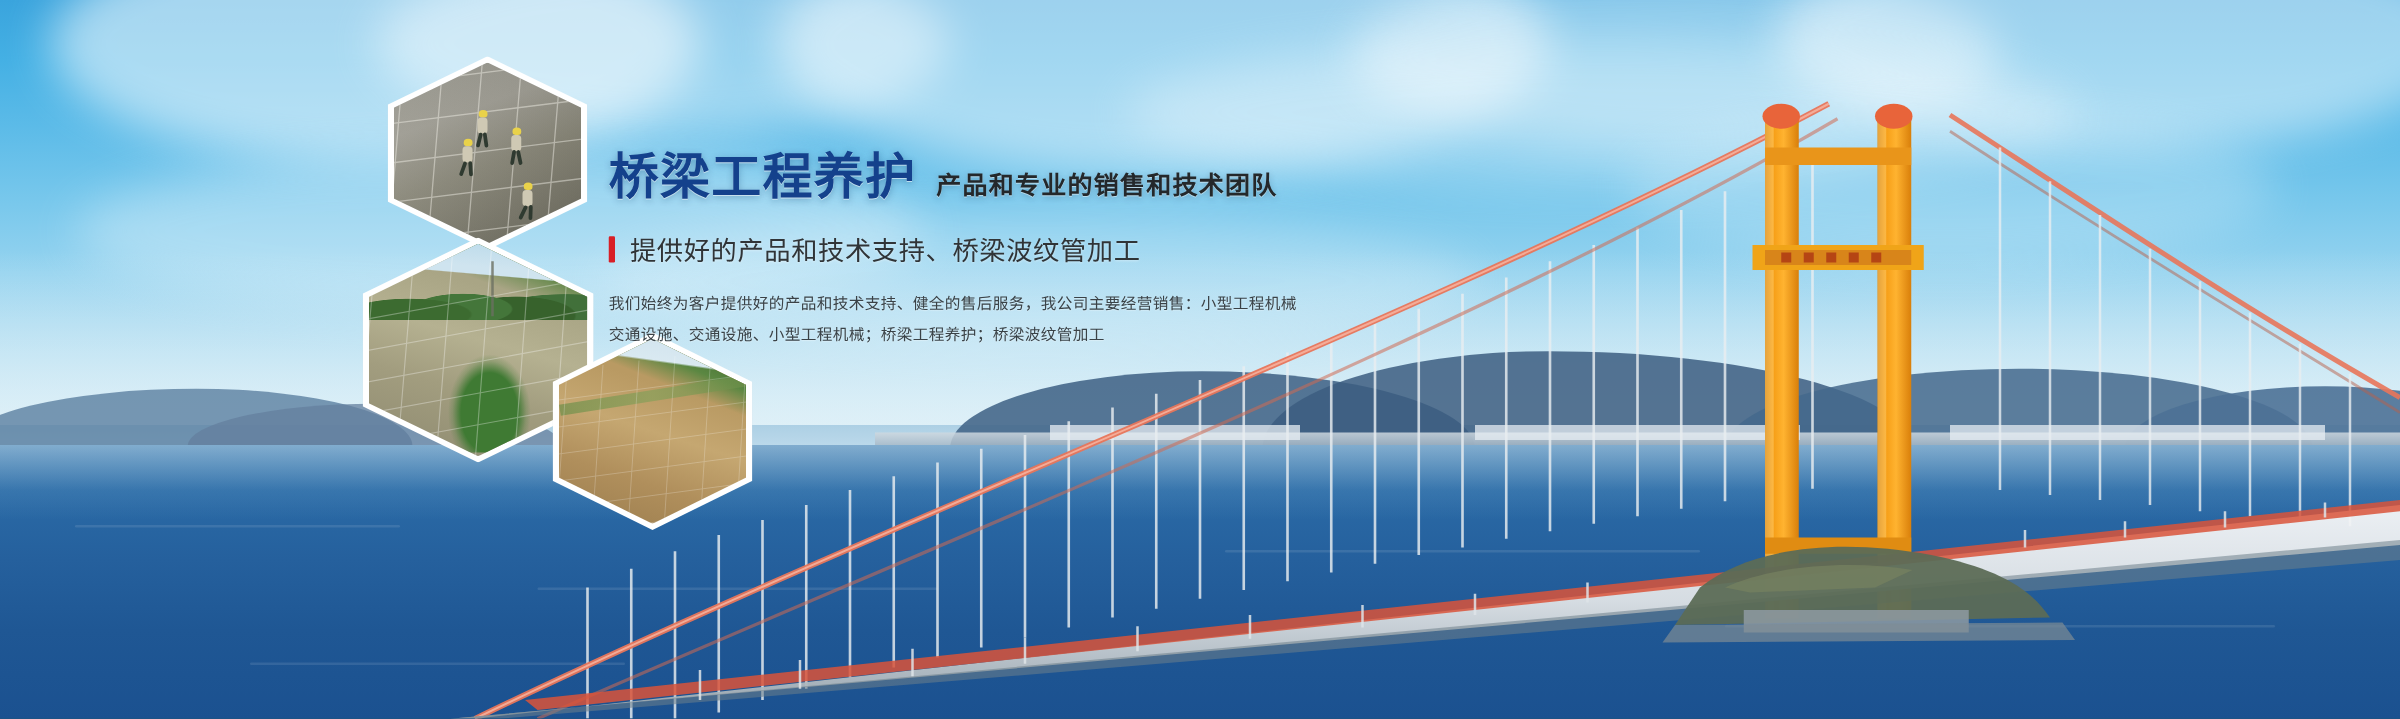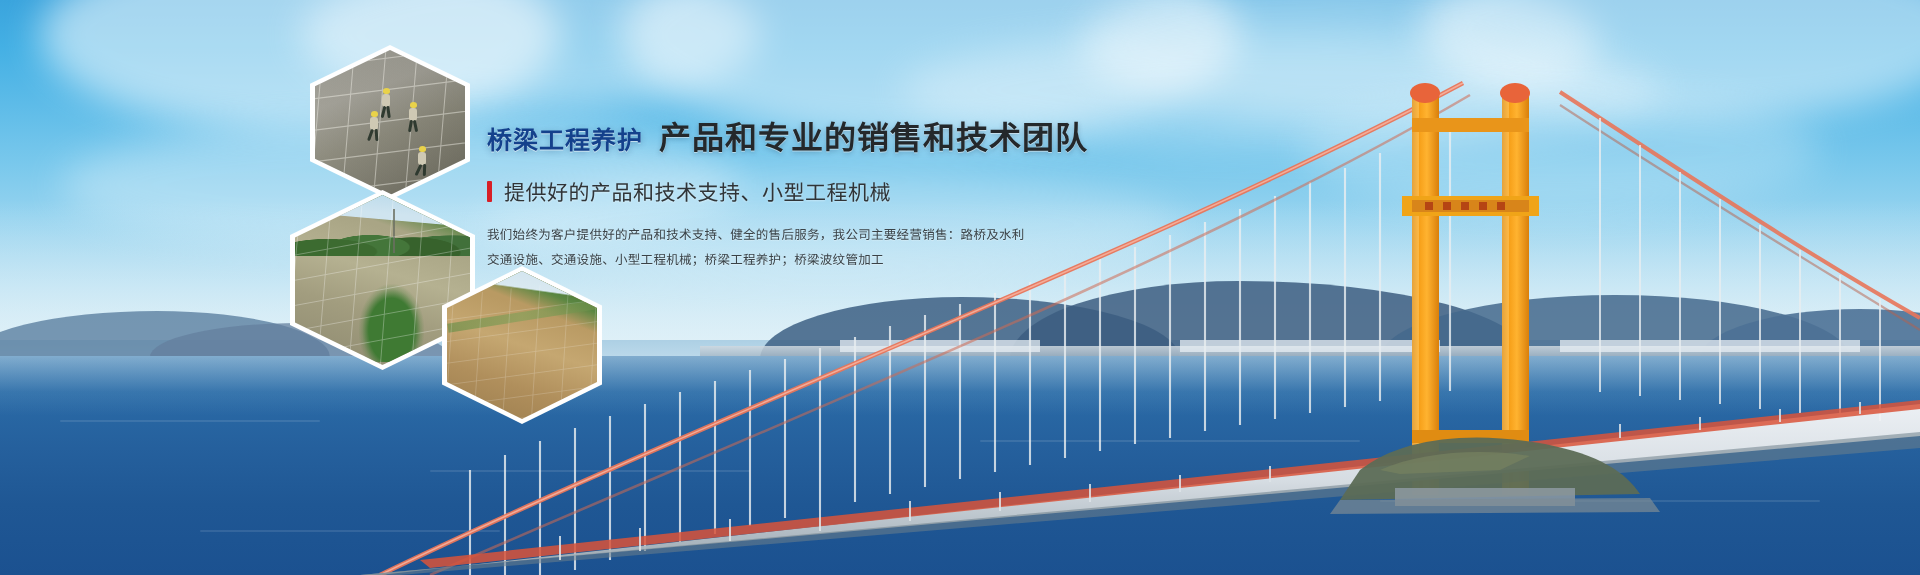--- a/index.html
+++ b/index.html
@@ -126,25 +126,25 @@
   }
   .hexmesh{position:absolute;inset:-10%;opacity:.45;}
 
   
   .copy{position:absolute;left:487px;top:122px;width:620px;}
   .headline{
     display:flex;align-items:baseline;gap:16px;white-space:nowrap;
     line-height:1;margin:0 0 22px 0;
   }
   .h-main{
-    font-size:25px;font-weight:700;color:#14418c;letter-spacing:1px;
+    font-size:40px;font-weight:700;color:#14418c;letter-spacing:1px;
     text-shadow:0 1px 0 rgba(255,255,255,.55),0 2px 6px rgba(10,50,95,.30);
   }
   .h-sub{
-    font-size:32px;font-weight:700;color:#24282b;letter-spacing:1px;
+    font-size:20px;font-weight:700;color:#24282b;letter-spacing:1px;
     text-shadow:0 1px 0 rgba(255,255,255,.45),0 2px 5px rgba(10,40,70,.25);
   }
   .subline{display:flex;align-items:center;gap:12px;margin:0 0 20px 0;}
   .redbar{width:5px;height:21px;background:#d81f26;flex:none;border-radius:1px;}
   .subtext{
     font-size:21px;color:#303437;letter-spacing:.5px;white-space:nowrap;
     text-shadow:0 1px 2px rgba(255,255,255,.40);
   }
   .body p{
     margin:0 0 6px 0;font-size:12.5px;color:#3a4247;line-height:1.55;letter-spacing:.3px;
@@ -385,23 +385,23 @@
 
   <div class="copy">
 
     <div class="headline">
       <span class="h-main">桥梁工程养护</span>
       <span class="h-sub">产品和专业的销售和技术团队</span>
     </div>
 
     <div class="subline">
       <span class="redbar"></span>
-      <span class="subtext">提供好的产品和技术支持、小型工程机械</span>
+      <span class="subtext">提供好的产品和技术支持、桥梁波纹管加工</span>
     </div>
 
     <div class="body">
-      <p>我们始终为客户提供好的产品和技术支持、健全的售后服务，我公司主要经营销售：路桥及水利</p>
+      <p>我们始终为客户提供好的产品和技术支持、健全的售后服务，我公司主要经营销售：小型工程机械</p>
       <p>交通设施、交通设施、小型工程机械；桥梁工程养护；桥梁波纹管加工</p>
     </div>
 
   </div>
 
 </div>
 
 </body></html>

